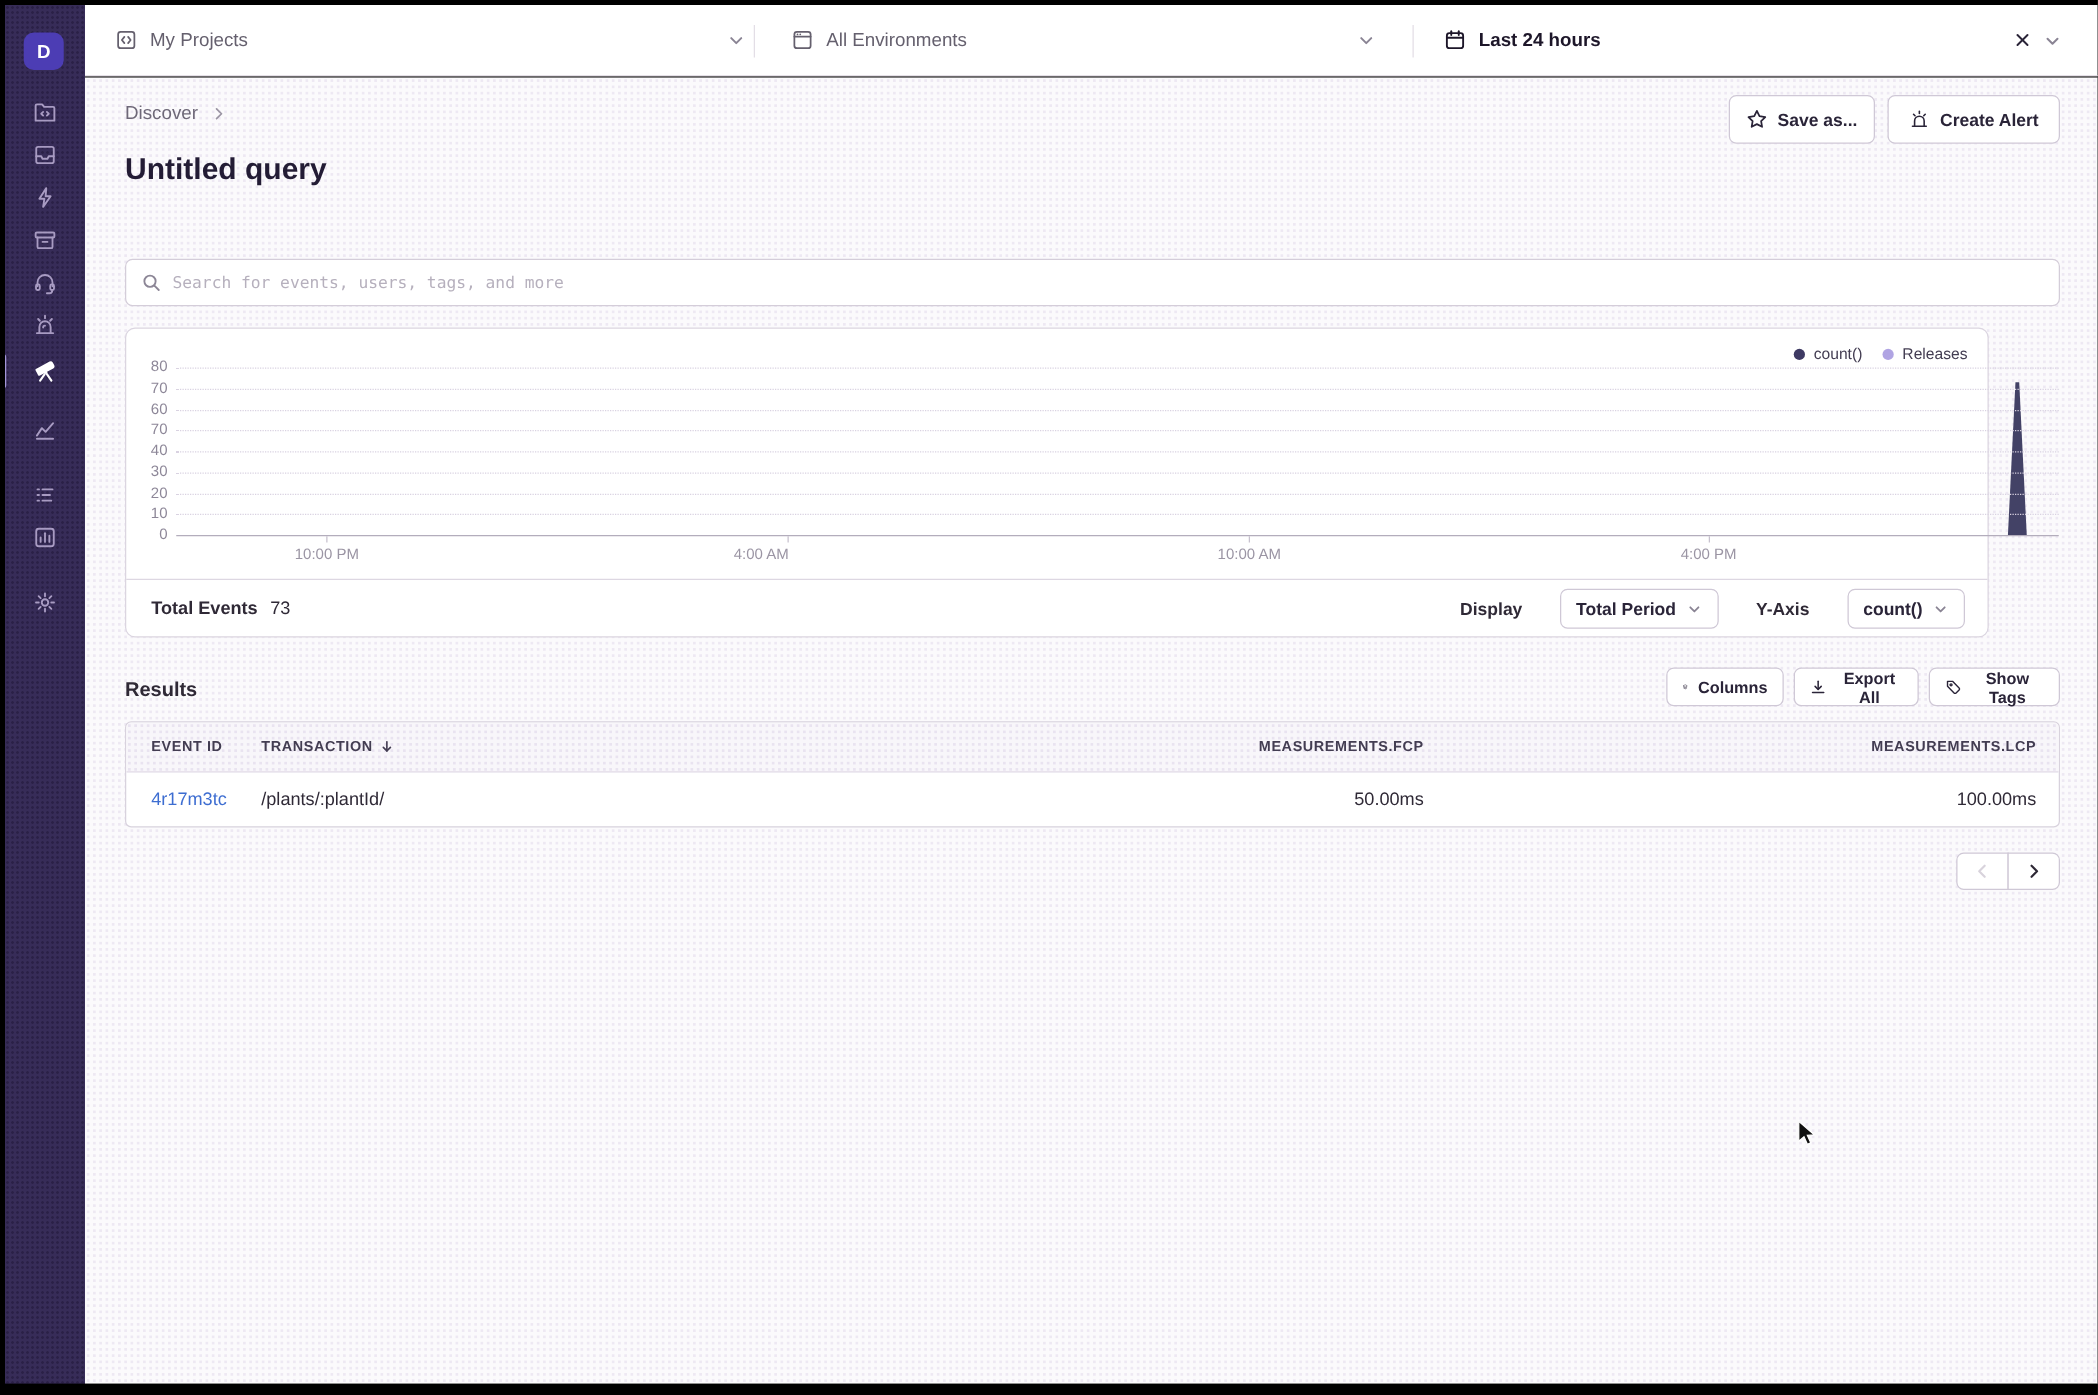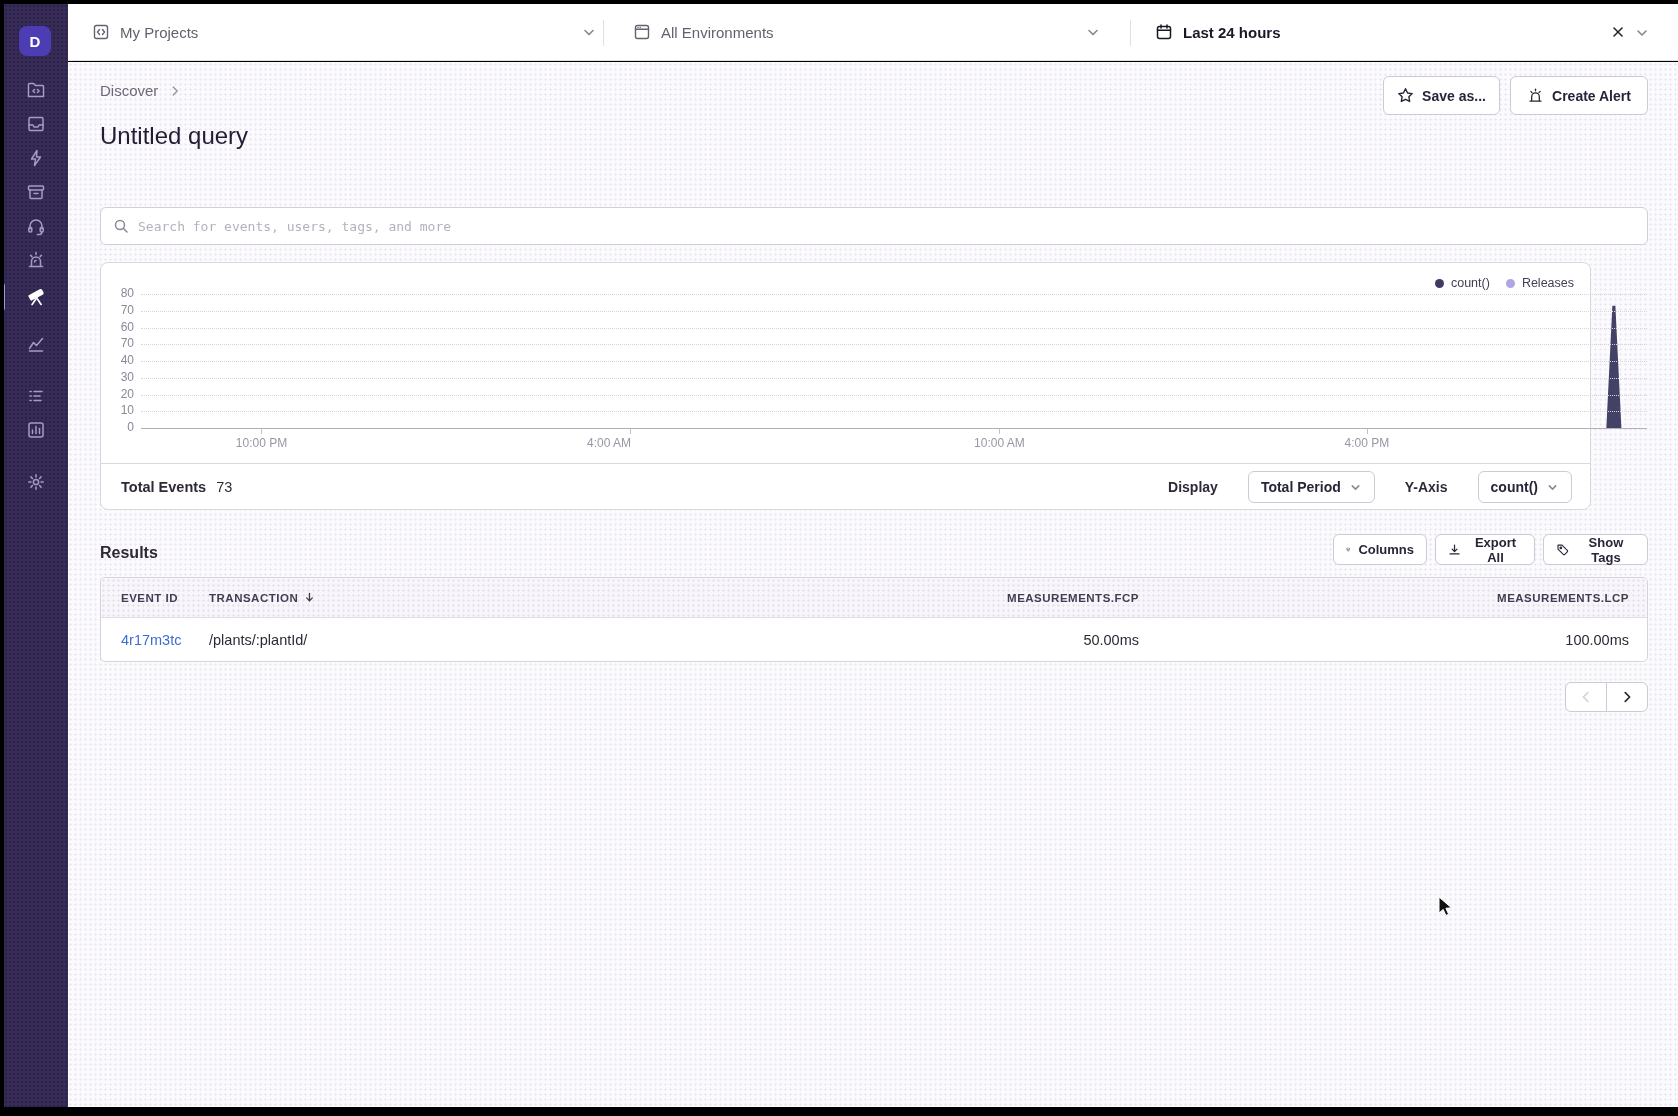--- a/index.html
+++ b/index.html
@@ -22,21 +22,21 @@
   .tb-divider { position:absolute; top:16px; width:1px; height:26px; background:#e3dee6; }
   .tb-label { margin-left:10px; }
   .tb-dark { color:#1d1629; font-weight:600; }
   .chev { color:#8a8494; }
 
   
   .page { position:absolute; left:68px; top:62px; right:0; bottom:9px; background:#fbfafc;
           background-image:radial-gradient(rgba(165,140,195,.16) 1px, transparent 1.2px); background-size:5px 5px; }
   
   .breadcrumb { position:absolute; left:32px; top:20px; display:flex; align-items:center; gap:10px; color:#6e6878; font-size:15px; }
-  .page-title { position:absolute; left:32px; top:60px; font-size:24px; font-weight:400; color:#231c35; }
+  .page-title { position:absolute; left:32px; top:60px; font-size:24px; font-weight:700; color:#231c35; }
 
   .btn { background:#fff; border:1px solid #cfc8d6; border-radius:6px; color:#2a2438; font-weight:600;
          display:flex; align-items:center; justify-content:center; gap:8px; cursor:pointer; font-size:14px; }
   .hdr-btn { position:absolute; top:14px; height:39px; }
   .save-as { left:1315px; width:117px; }
   .create-alert { left:1442px; width:138px; }
 
   .search-bar { position:absolute; left:32px; top:145px; width:1548px; height:38px; background:#fff;
                 border:1px solid #d4cdd9; border-radius:6px; display:flex; align-items:center; }
   .search-bar svg { margin-left:12px; color:#8c8696; flex:0 0 auto; }

